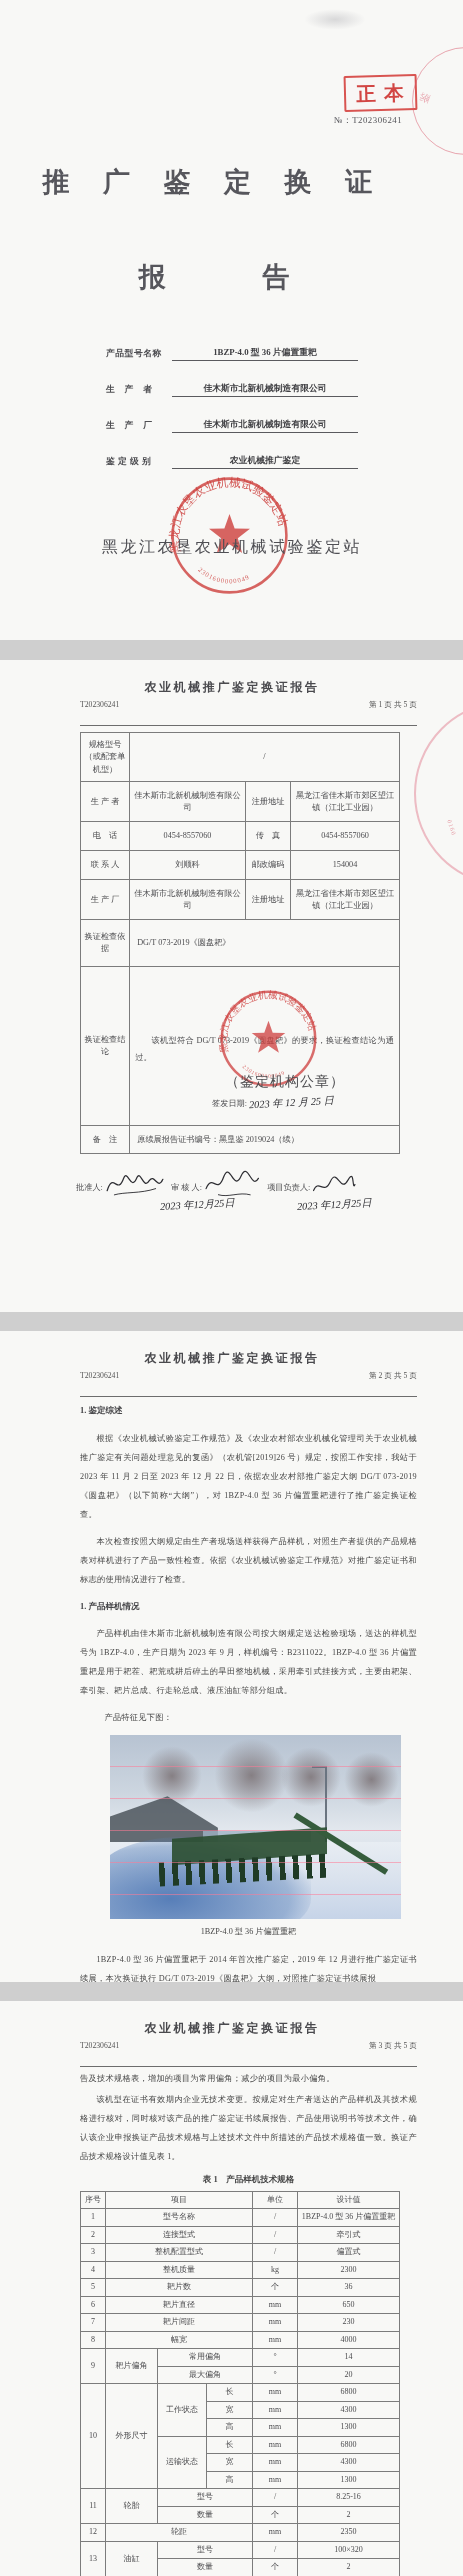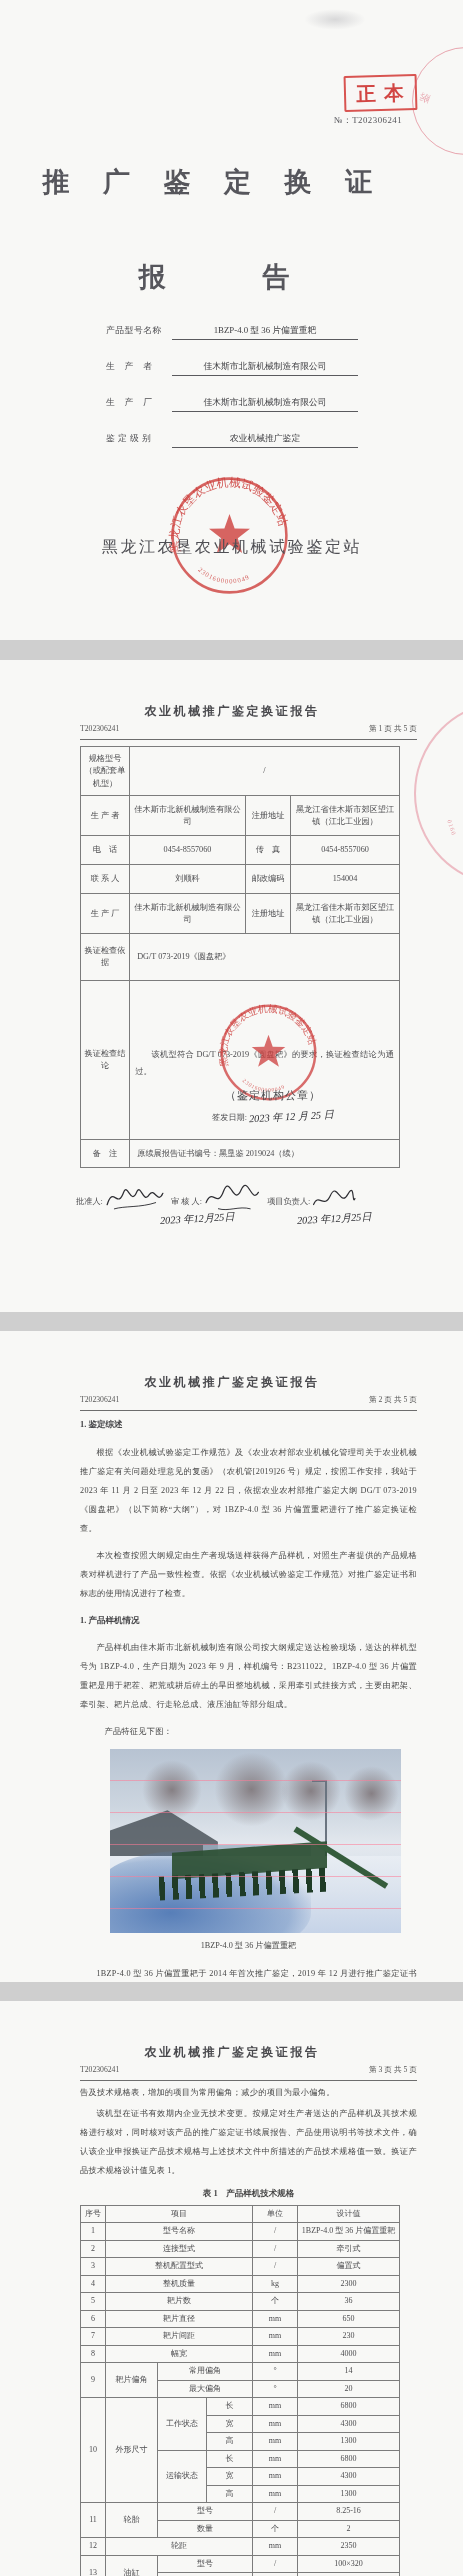--- a/index.html
+++ b/index.html
@@ -4,23 +4,23 @@
 <style>
   html,body{margin:0;padding:0;}
   body{width:464px;background:#cfcfcf;font-family:"Liberation Serif","DejaVu Serif",serif;color:#474747;}
   *{box-sizing:border-box;}
   .page{position:relative;width:464px;background:#f8f8f6;overflow:hidden;margin:0 0 19px 0;}
   .p1{height:640px;margin-bottom:19.6px;}
   .p2{height:652px;}
   .p3,.p4,.p5{height:651px;}
 
   
-  .rpt-title{padding-top:19.6px;text-align:center;font-size:12px;font-weight:bold;letter-spacing:2.6px;color:#4a4a4e;margin-top:24px;}
+  .rpt-title{padding-top:19.6px;text-align:center;font-size:12px;font-weight:bold;letter-spacing:2.6px;color:#4a4a4e;}
   .meta{display:flex;justify-content:space-between;margin:4.1px 47px 0 80px;font-size:7.7px;color:#555;
-        border-bottom:0.8px solid #6d6d6d;padding-bottom:5px;}
+        border-bottom:0.8px solid #6d6d6d;padding-bottom:15px;}
   .content{margin:0 47px 0 80px;font-size:8.2px;line-height:19px;text-align:justify;}
   .sec-h{font-weight:bold;font-size:8.5px;margin-top:4.1px;color:#454548;}
   .para{text-indent:2em;letter-spacing:0.3px;}
   .cont-line{letter-spacing:0.3px;}
   .tbl-caption{text-align:center;font-weight:bold;font-size:8.5px;margin:3.1px 0 2.1px 0;}
 
   
   table{border-collapse:collapse;table-layout:fixed;}
   td,th{border:0.5px solid #7c7c7c;font-weight:normal;text-align:center;vertical-align:middle;
         font-size:8.2px;color:#4c4c4f;padding:1px 2.1px;overflow:hidden;}
@@ -36,32 +36,32 @@
           color:rgba(205,50,48,.9);font-size:19.6px;font-weight:bold;letter-spacing:8.2px;
           padding:2.6px 3.1px 2.6px 10.3px;transform:rotate(-1.5deg);border-radius:1.5px;background:rgba(255,235,235,.12);}
   .cover-no{position:absolute;top:115px;left:334px;font-size:8.8px;color:#55555a;letter-spacing:0.5px;}
   .ring{position:absolute;border-radius:50%;}
   .ring-cover{top:47px;right:-56px;width:108px;height:108px;border:1.5px solid rgba(216,84,104,.5);}
   .ring-cover:after{content:"鉴";position:absolute;left:7.2px;top:43px;color:rgba(216,84,104,.45);font-size:10.3px;transform:rotate(-70deg);}
   .cover-title{position:absolute;left:0;width:428px;text-align:center;margin:0;color:#56565c;font-weight:bold;}
   .ct1{top:164px;font-size:27px;letter-spacing:13.4px;}
   .ct2{top:215px;font-size:27px;letter-spacing:45px;text-indent:45px;margin-top:44px;}
   .cover-fields{position:absolute;top:325px;left:106px;width:252px;}
-  .cf-row{display:flex;align-items:flex-start;height:36px;}
+  .cf-row{display:flex;align-items:flex-end;height:36px;font-weight:bold;}
   .cf-label{width:66px;font-size:8.8px;color:#4e4e52;letter-spacing:0.5px;padding-bottom:1px;white-space:nowrap;}
   .cf-value{flex:1;text-align:center;font-size:8.8px;color:#404044;border-bottom:0.8px solid #5a5a5e;padding-bottom:1.5px;white-space:nowrap;}
   .station{position:absolute;top:537px;left:0;width:464px;text-align:center;font-size:16px;
            letter-spacing:2.6px;color:#4f4f54;z-index:3;}
   .org-stamp{position:absolute;z-index:2;}
   .org-stamp-cover{top:474px;left:168px;}
 
   
   .concl-cell{position:relative;text-align:left;}
   .concl-text{display:block;text-indent:2em;text-align:justify;line-height:17.5px;font-size:8.2px;padding:5.2px 3.1px 0 3.1px;}
-  .stamp-note{position:absolute;left:95px;top:109px;font-size:11px;letter-spacing:1px;color:#4c4c4f;z-index:3;font-family:Liberation Mono, monospace;}
+  .stamp-note{position:absolute;left:95px;top:109px;font-size:14px;letter-spacing:1px;color:#4c4c4f;z-index:3;font-family:Liberation Mono, monospace;}
   .issue-line{position:absolute;left:82px;top:130px;font-size:8.2px;z-index:3;white-space:nowrap;}
   .hand{font-style:italic;font-size:10.3px;color:#2c2c31;transform:rotate(-3deg);display:inline-block;}
   .org-stamp-p2{top:361px;left:233px;}
   .ring-p2{top:41px;right:-135px;width:185px;height:185px;border:2.1px solid rgba(226,128,146,.5);}
   .ring-digits{position:absolute;top:164px;right:4.1px;color:rgba(216,94,110,.6);font-size:6.2px;transform:rotate(72deg);letter-spacing:1px;}
   .approve-row{display:flex;align-items:flex-end;margin:13.4px 31px 0 76px;font-size:8.2px;color:#4c4c4f;}
   .approve-row .lbl{white-space:nowrap;padding-bottom:4.1px;}
   .sig{margin:0 5.2px -3.1px 1px;}
   .approve-dates{display:flex;margin:1px 0 0 160px;gap:62px;}
 

